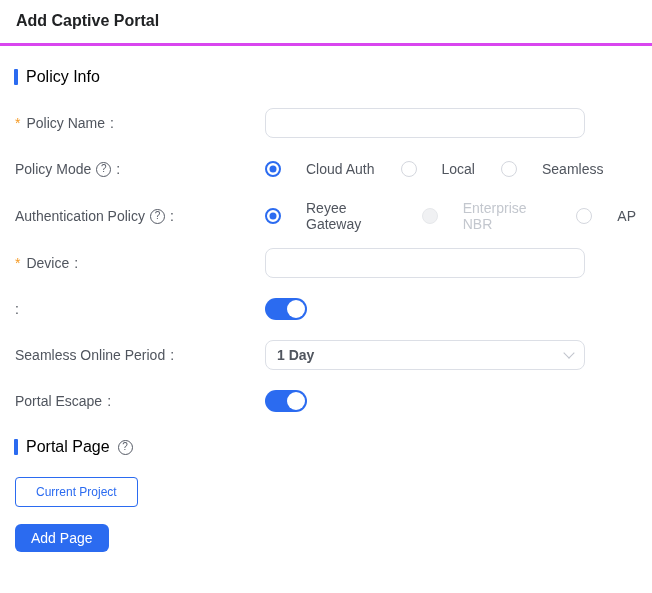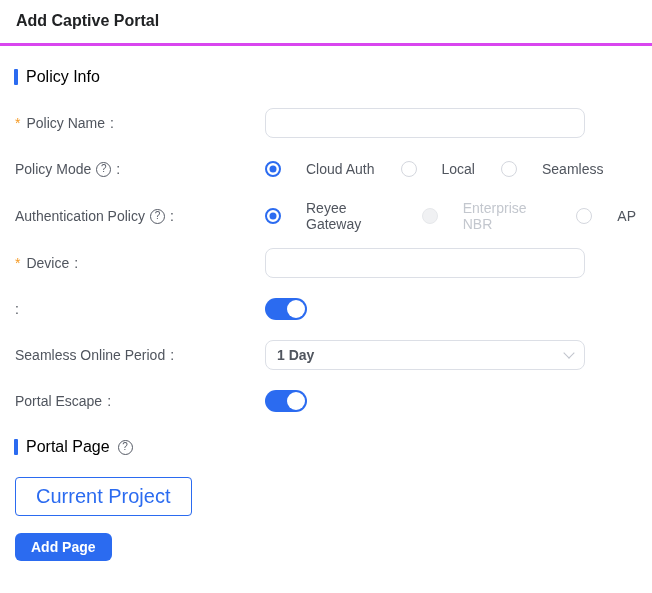--- a/index.html
+++ b/index.html
@@ -79,32 +79,32 @@
     content: ""; position: absolute; right: 2px; top: 2px;
     width: 18px; height: 18px; border-radius: 50%; background: #fff;
   }
   
   .portal-section-title { }
   .tabs {
     display: inline-flex; margin: 21px 0 0 15px;
     border: 1px solid #dcdfe6; border-radius: 4px; background: #fff;
   }
   .tab {
-    padding: 7px 20px; font-size: 20px; color: #50555e;
+    padding: 7px 20px; font-size: 12px; color: #50555e;
     cursor: pointer; white-space: nowrap;
   }
   .tab.active {
     border: 1px solid #2b6bf0; border-radius: 4px;
     margin: -1px; color: #2b6bf0; background: #fff;
   }
   .add-page-btn {
     display: inline-block; margin: 17px 0 0 15px;
     background: #2b6bf0; color: #fff; font-size: 14px;
     font-family: "Liberation Sans", sans-serif;
-    border: none; border-radius: 6px; padding: 6px 16px; cursor: pointer; font-weight: bold;
+    border: none; border-radius: 6px; padding: 6px 16px; cursor: pointer;
   }
 </style>
 </head>
 <body>
 
 
 
 
 <div class="page-header">
   <h1>Add Captive Portal</h1>

